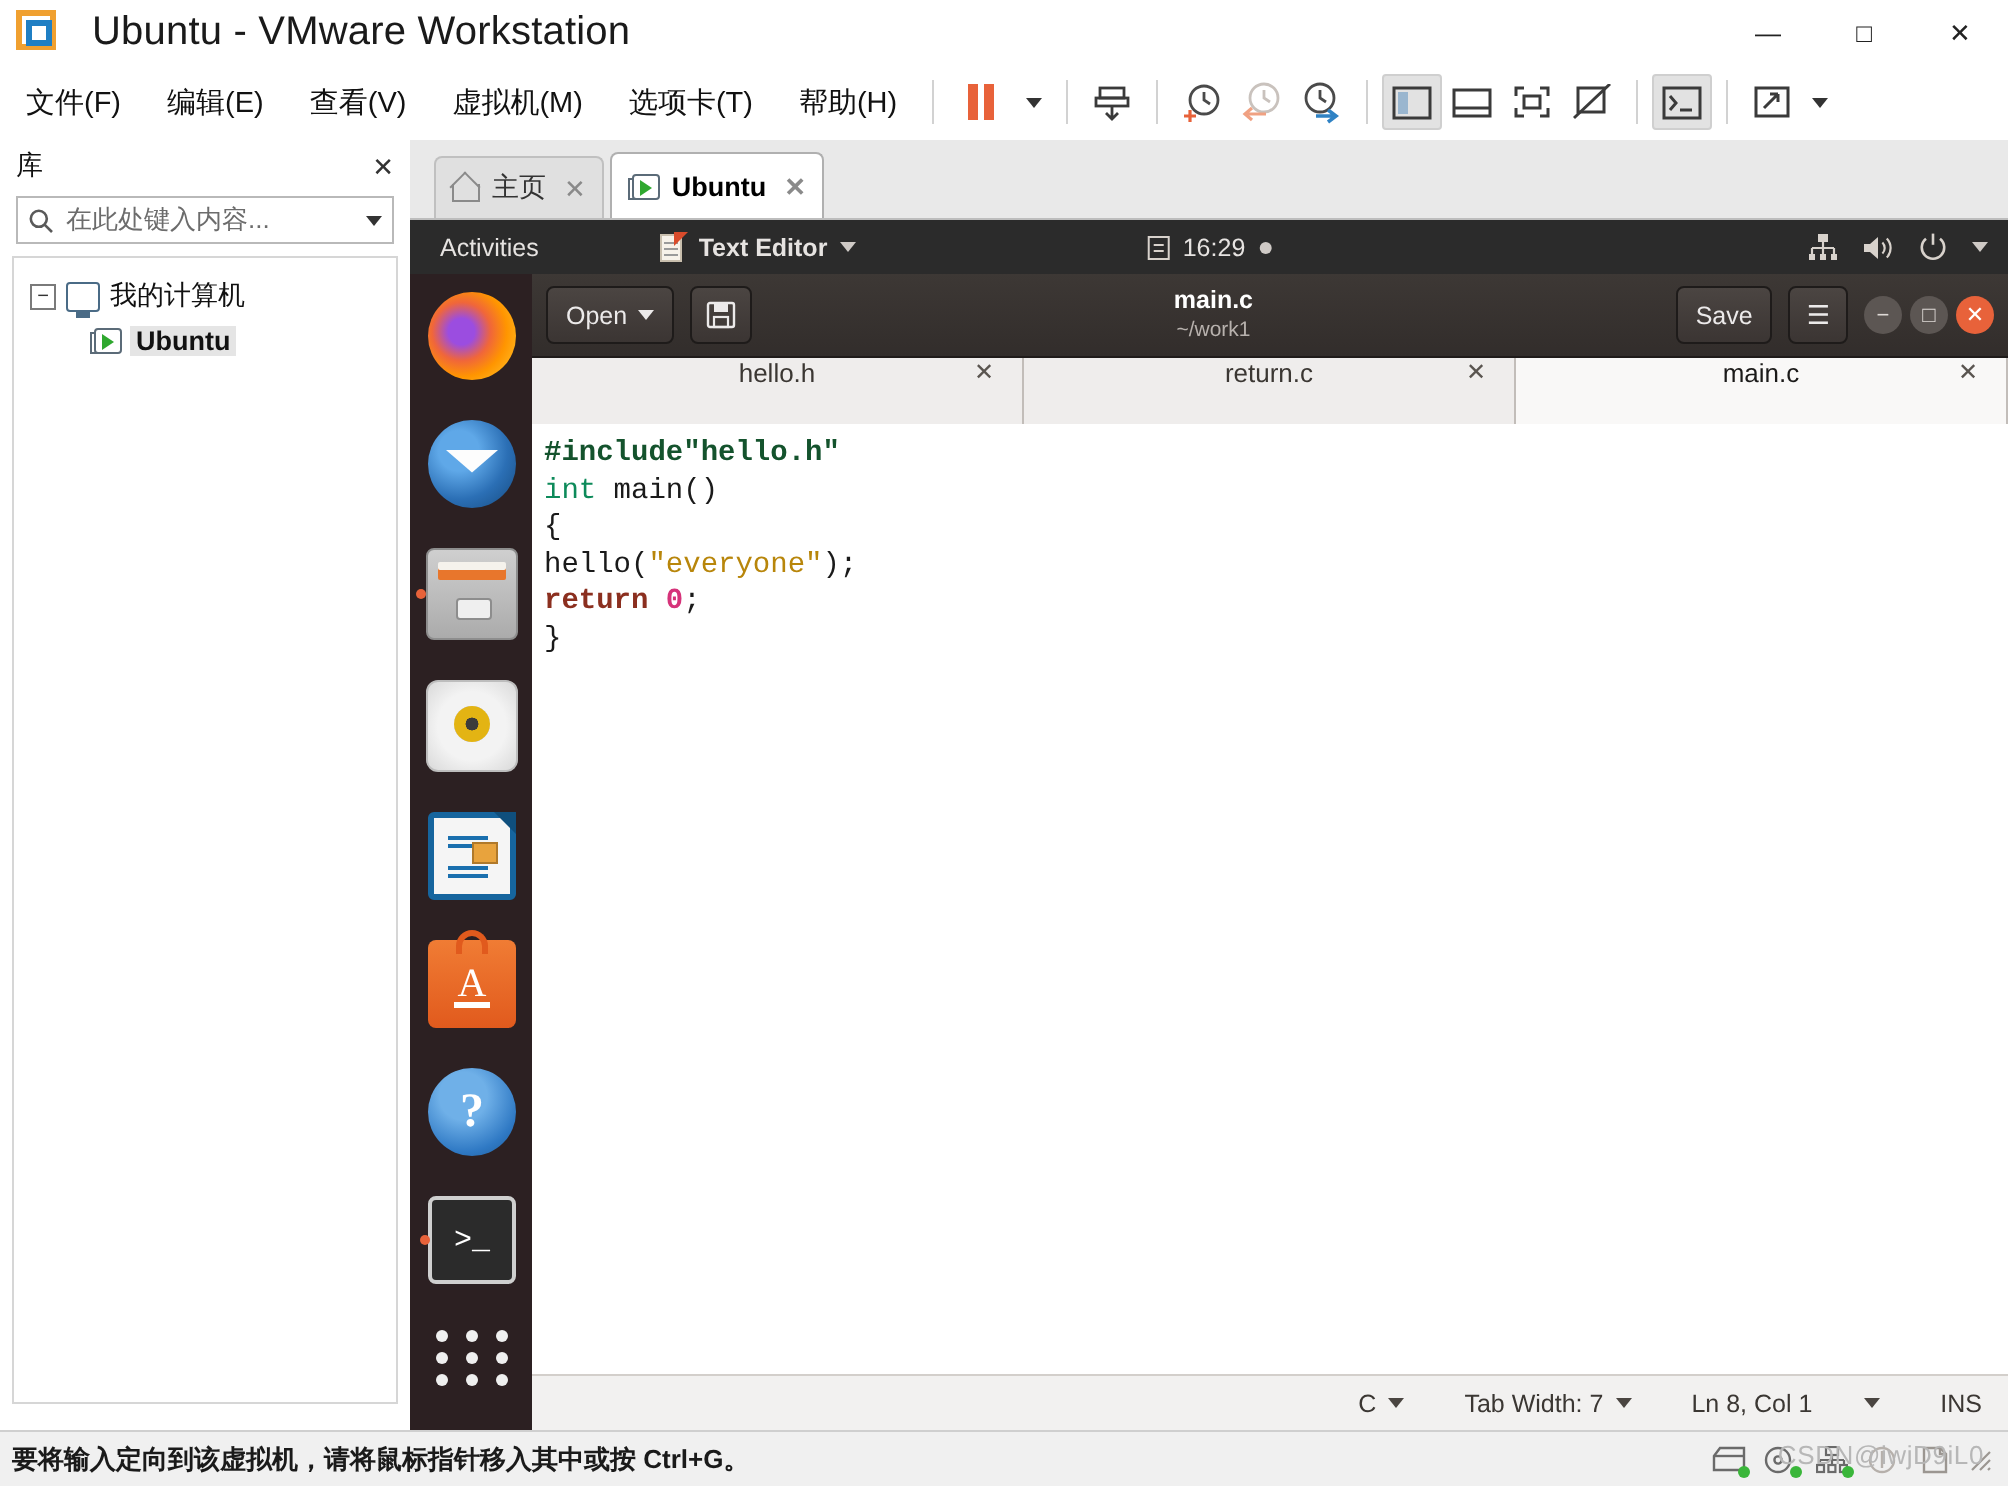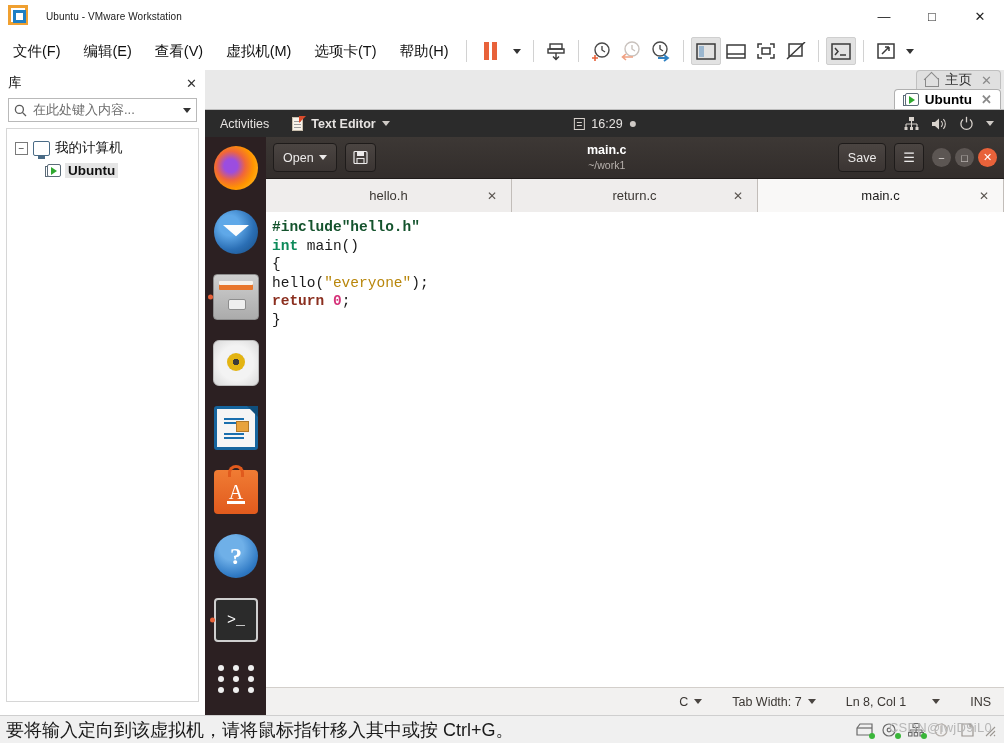--- a/index.html
+++ b/index.html
@@ -10,21 +10,21 @@
     -webkit-font-smoothing:antialiased;
   }
   .app{position:relative;width:1004px;height:743px;background:#f0f0f0;}
 
   
   .winbar{position:absolute;left:0;top:0;width:1004px;height:32px;background:#ffffff;
           border-bottom:1px solid #e8e8e8;display:flex;align-items:center;}
   .vmlogo{width:22px;height:22px;margin-left:8px;position:relative;flex:0 0 auto;}
   .vmlogo .o{position:absolute;left:0;top:0;width:20px;height:20px;border:3px solid #f0a030;box-sizing:border-box;}
   .vmlogo .i{position:absolute;left:5px;top:5px;width:13px;height:13px;border:3px solid #1f7fc4;box-sizing:border-box;background:#fff;}
-  .wintitle{font-size:10px;color:#1a1a1a;margin-left:16px;letter-spacing:.1px;}
+  .wintitle{font-size:20px;color:#1a1a1a;margin-left:16px;letter-spacing:.1px;}
   .wctrl{margin-left:auto;display:flex;height:32px;}
   .wctrl div{width:48px;height:32px;display:flex;align-items:center;justify-content:center;
              font-size:13px;color:#222;cursor:default;}
 
   
   .menubar{position:absolute;left:0;top:32px;width:1004px;height:38px;background:#ffffff;
            display:flex;align-items:center;border-bottom:1px solid #dcdcdc;}
   .mi{font-size:14.5px;color:#111;padding:4px 10px;margin-left:3px;cursor:default;}
   .tbsep{width:1px;height:22px;background:#d2d2d2;margin:0 7px;}
   .tbtn{width:30px;height:28px;display:flex;align-items:center;justify-content:center;cursor:default;border-radius:2px;}
@@ -51,34 +51,34 @@
   .ico-vm{width:15px;height:13px;position:relative;margin-right:5px;flex:0 0 auto;}
   .ico-vm .b{position:absolute;left:2px;top:0;width:12px;height:11px;border:1.6px solid #5b6b78;border-radius:2px;background:#fff;}
   .ico-vm .f{position:absolute;left:0;top:2px;width:4px;height:9px;border:1.6px solid #5b6b78;border-right:none;background:#fff;}
   .ico-vm .play{position:absolute;left:6px;top:3px;width:0;height:0;border-left:6px solid #2fa82f;
                 border-top:4px solid transparent;border-bottom:4px solid transparent;}
   .sel{background:#e5e5e5;padding:0 3px;font-weight:bold;}
   .dim{color:#6f6f6f;}
 
   
   .tabstrip{position:absolute;left:205px;top:70px;width:799px;height:40px;background:#e9e9e9;
-            border-bottom:1px solid #bdbdbd;display:flex;align-items:flex-end;padding-left:12px;box-sizing:border-box;flex-direction:column;}
+            border-bottom:1px solid #bdbdbd;display:flex;align-items:flex-end;padding-left:12px;box-sizing:border-box;}
   .vtab{height:30px;display:flex;align-items:center;padding:0 8px;font-size:13.5px;color:#333;
         background:#e0e0e0;border:1px solid #c0c0c0;border-bottom:none;border-radius:4px 4px 0 0;margin-right:3px;cursor:default;}
   .vtab.on{background:#ffffff;color:#000;font-weight:bold;border-color:#b0b0b0;height:32px;}
   .vtab .x{margin-left:9px;color:#8a8a8a;font-size:13px;}
   .home-ico{width:14px;height:13px;position:relative;margin-right:6px;flex:0 0 auto;}
   .home-ico:before{content:"";position:absolute;left:0;top:4px;width:14px;height:9px;border:1.5px solid #8a8a8a;box-sizing:border-box;border-top:none;}
   .home-ico:after{content:"";position:absolute;left:1px;top:0;width:10px;height:10px;border-top:1.5px solid #8a8a8a;
                   border-right:1.5px solid #8a8a8a;transform:rotate(-45deg);}
 
   
   .vm{position:absolute;left:205px;top:110px;width:799px;height:605px;background:#2c2022;overflow:hidden;}
   .gnomebar{position:absolute;left:0;top:0;width:799px;height:27px;background:#2b2b2b;display:flex;
-            align-items:center;color:#e6e3e1;font-size:12.5px;}
+            align-items:center;color:#e6e3e1;font-size:12.5px;gap:38px;}
   .gb-act{margin-left:15px;cursor:default;}
   .gb-app{margin-left:22px;display:flex;align-items:center;font-weight:bold;cursor:default;justify-content:flex-end;}
   .gb-app .gico{width:14px;height:14px;margin-right:6px;position:relative;}
   .gb-app .gico .pad{position:absolute;left:1px;top:0;width:11px;height:14px;background:#f7f2ea;border:1px solid #c9bfae;box-sizing:border-box;}
   .gb-app .gico .ln{position:absolute;left:3px;width:7px;height:1px;background:#9a9a9a;}
   .gb-app .gico .pen{position:absolute;right:-1px;top:-1px;width:0;height:0;border-left:7px solid #d94b2b;
                      border-bottom:7px solid transparent;transform:rotate(0deg);}
   .tri-dn{width:0;height:0;border-left:4px solid transparent;border-right:4px solid transparent;border-top:5px solid #cfcac6;margin-left:6px;}
   .gb-clock{position:absolute;left:50%;transform:translateX(-50%);display:flex;align-items:center;cursor:default;}
   .cal-ico{width:11px;height:12px;border:1.4px solid #d8d2cc;box-sizing:border-box;margin-right:7px;position:relative;}
@@ -128,44 +128,44 @@
   .ghb{height:27px;border:1px solid #1e1b1a;background:linear-gradient(#4b4542,#3b3533);border-radius:4px;
        color:#eceaea;font-size:12.5px;display:flex;align-items:center;padding:0 9px;cursor:default;}
   .ghtitle{flex:1;text-align:center;color:#fff;line-height:1.05;}
   .ghtitle .t1{font-size:12.5px;font-weight:bold;}
   .ghtitle .t2{font-size:10.5px;color:#b7b1ad;margin-top:2px;}
   .wbtns{display:flex;align-items:center;gap:4px;margin-left:8px;}
   .wbtn{width:19px;height:19px;border-radius:50%;background:#5c5653;color:#ded9d6;font-size:11px;
         display:flex;align-items:center;justify-content:center;cursor:default;}
   .wbtn.c{background:#e8623a;color:#fff;}
   .gtabs{height:33px;background:#d8d4d0;display:flex;align-items:stretch;}
-  .gtab{flex:1;display:flex;align-items:center;justify-content:center;position:relative;
+  .gtab{flex:1;display:flex;align-items:flex-start;justify-content:center;position:relative;
         font-size:13px;color:#3b3733;background:#efedec;border-right:1px solid #c2bdb9;cursor:default;}
   .gtab.on{background:#f9f8f7;color:#1b1a19;}
   .gtab .x{position:absolute;right:14px;font-size:12px;color:#5a5550;}
   .gbody{flex:1;background:#ffffff;position:relative;overflow:hidden;}
   .code{font-family:"Liberation Mono",monospace;font-size:14.5px;line-height:18.6px;
         padding:6px 0 0 6px;white-space:pre;color:#1a1a1a;}
   .k-inc{color:#14532d;font-weight:bold;}
   .k-str{color:#b8860b;}
-  .k-type{color:#0d8a5a;font-weight:bold;}
+  .k-type{color:#0d8a5a;font-weight:normal;}
   .k-ret{color:#8b2f1f;font-weight:bold;margin-top:48px;}
   .k-num{color:#d6337a;font-weight:bold;}
   .k-pl{color:#1a1a1a;}
   .gstat{height:28px;background:#f2f1f0;border-top:1px solid #d3cfcb;display:flex;align-items:center;
          justify-content:flex-end;font-size:12.5px;color:#3b3733;padding-right:13px;box-sizing:border-box;}
   .gstat span{margin-left:0;cursor:default;}
   .si{display:flex;align-items:center;margin-left:30px;}
   .si .tri{width:0;height:0;border-left:4px solid transparent;border-right:4px solid transparent;
            border-top:5px solid #4a4541;margin-left:6px;}
 
   
   .statusbar{position:absolute;left:0;top:715px;width:1004px;height:28px;background:#f0f0f0;
              border-top:1px solid #cfcfcf;display:flex;align-items:center;}
-  .sb-msg{font-size:18px;color:#1a1a1a;margin-left:6px;}
+  .sb-msg{font-size:13px;color:#1a1a1a;margin-left:6px;font-weight:bold;}
   .sb-icons{margin-left:auto;display:flex;align-items:center;gap:9px;margin-right:8px;position:relative;}
   .sic{width:17px;height:14px;position:relative;}
   .sic .grn{position:absolute;right:-2px;bottom:-2px;width:6px;height:6px;border-radius:50%;background:#3ab63a;}
   .watermark{position:absolute;right:12px;top:4px;font-size:13px;color:#b7b7b7;letter-spacing:.3px;
              pointer-events:none;white-space:nowrap;}
 </style>
 </head>
 <body>
 
 <div class="app">

